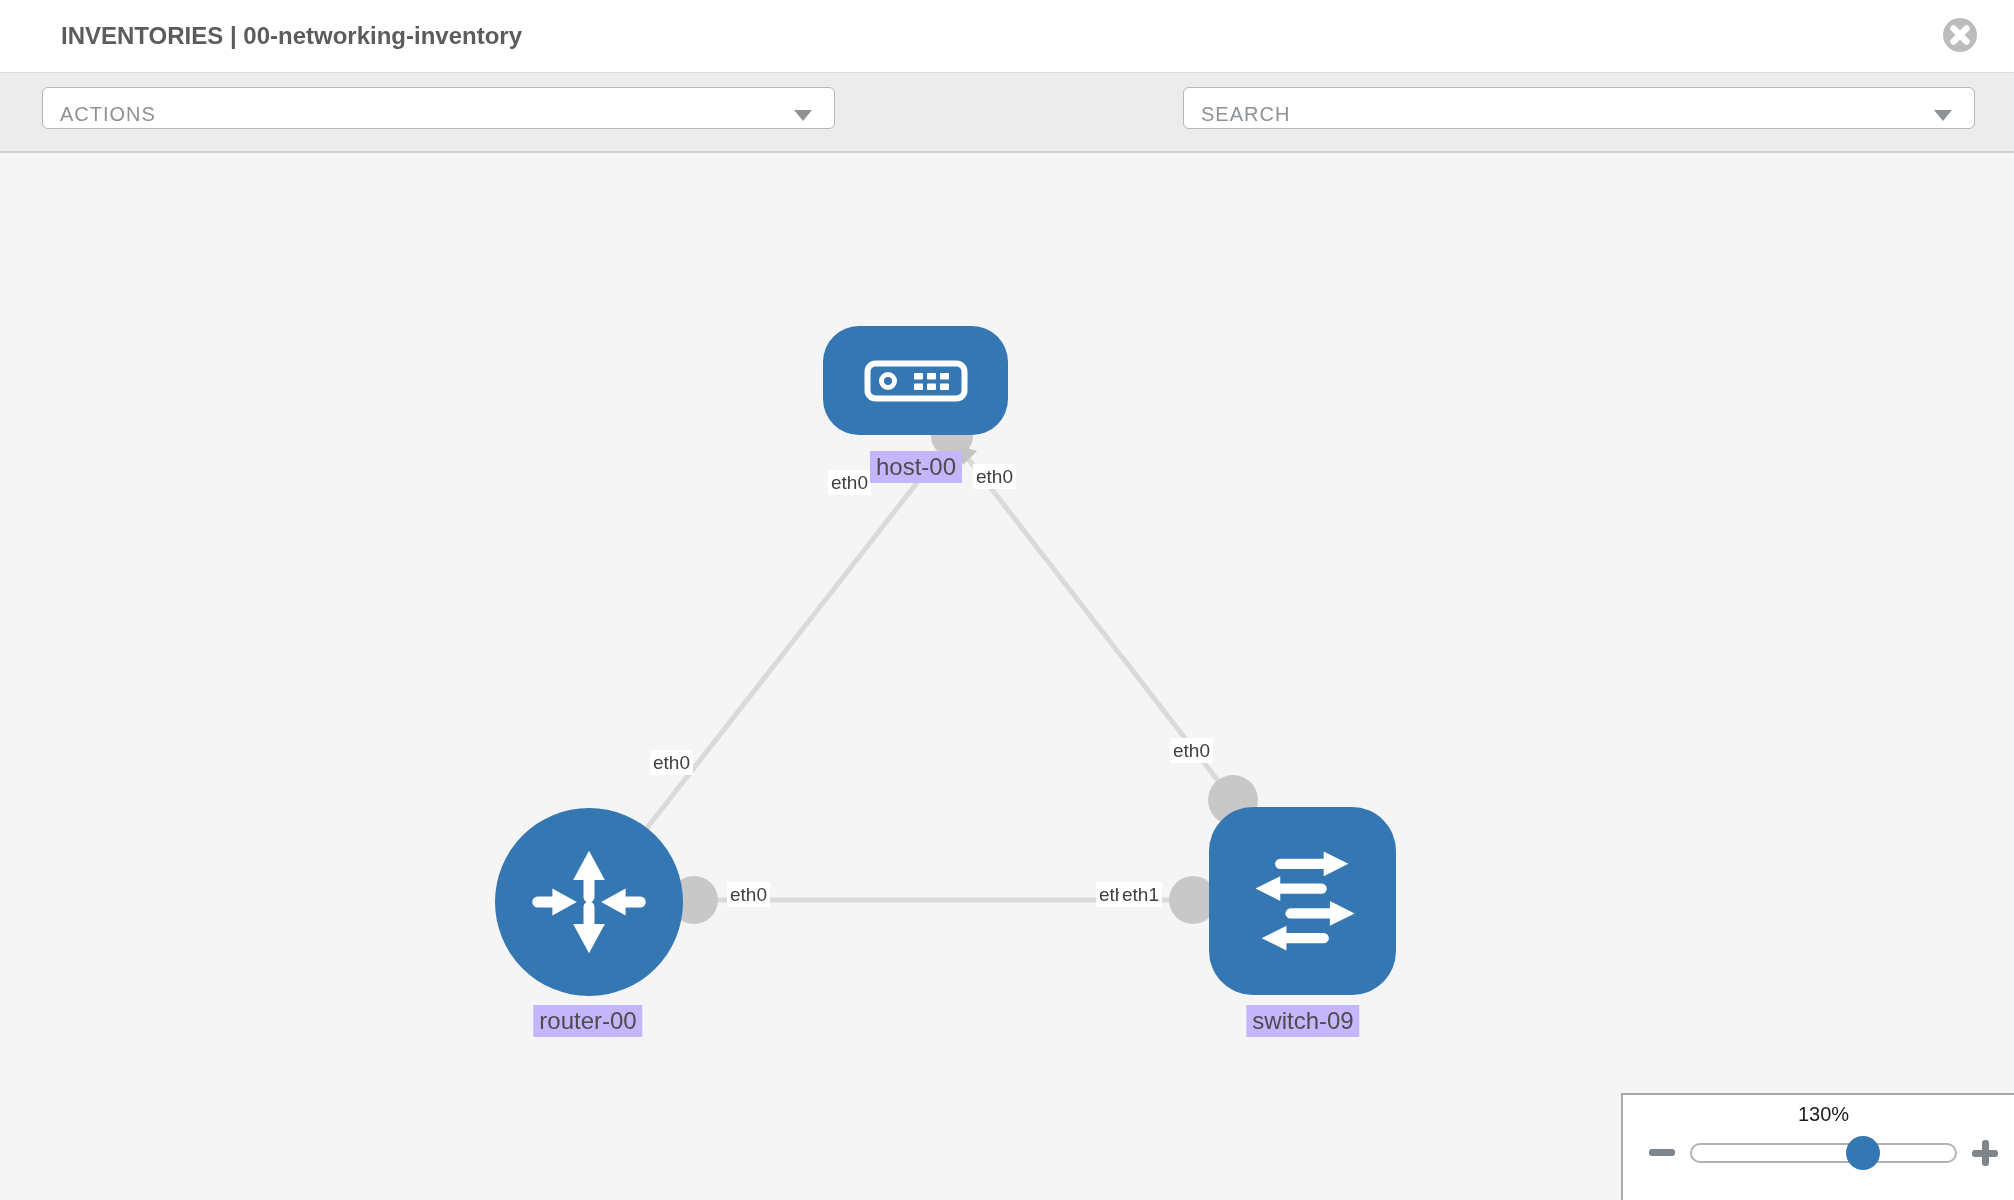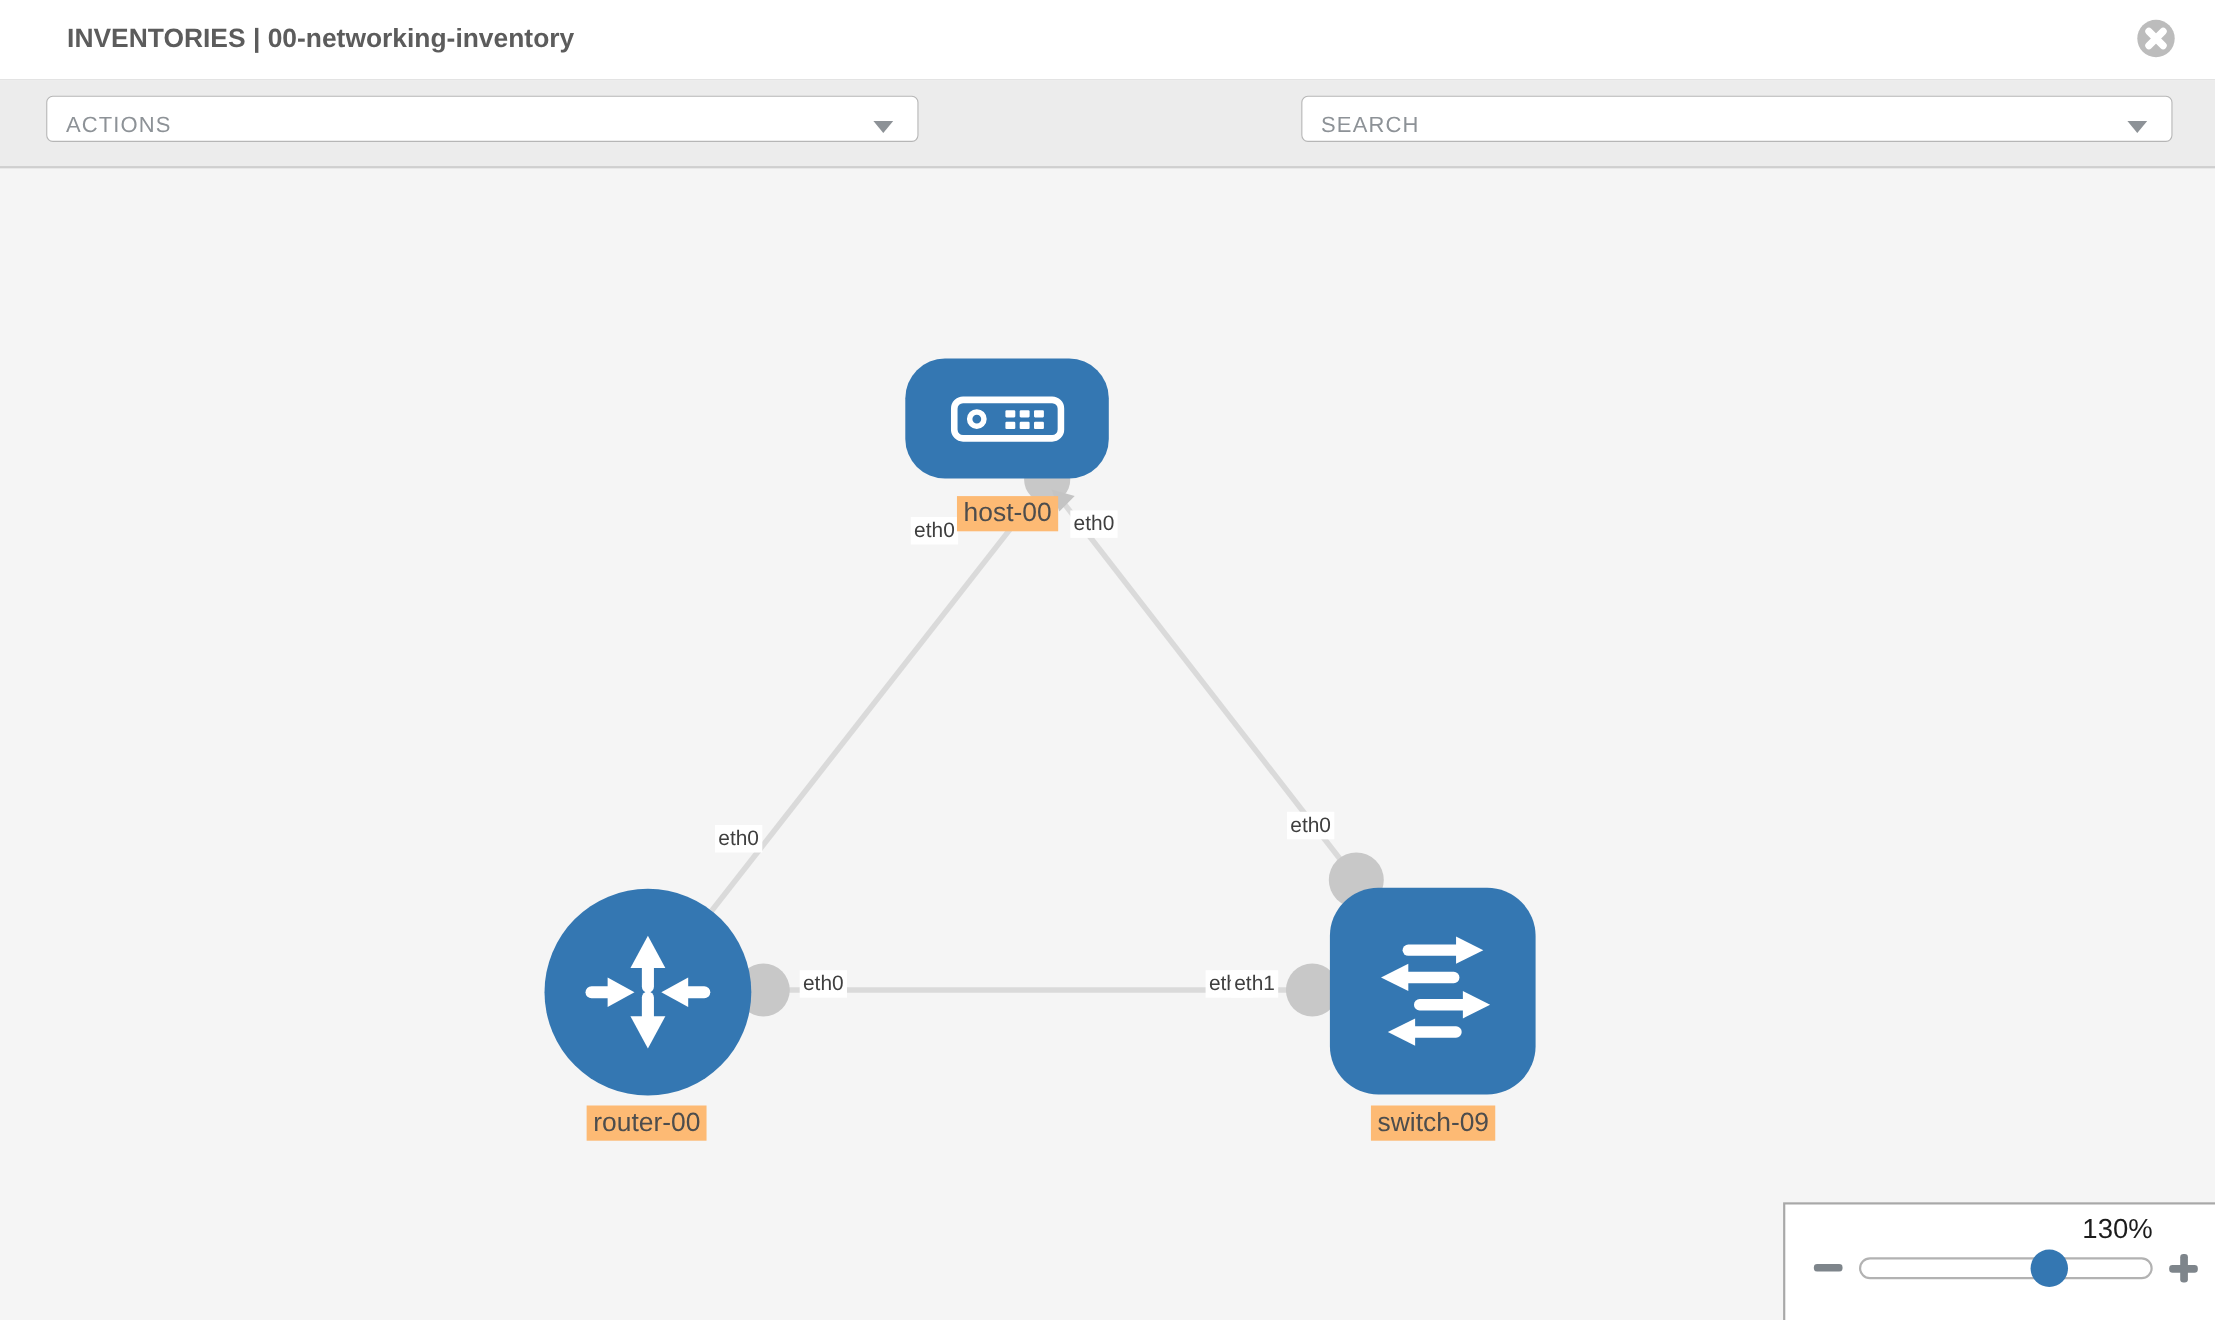--- a/index.html
+++ b/index.html
@@ -28,30 +28,30 @@
 
   
   .canvas { position:relative; width:2014px; height:1045px; background:#f5f5f5; overflow:hidden;margin-top:12px; }
   .net-svg { position:absolute; left:0; top:0; }
 
   .node { position:absolute; background:#3477b2; display:flex; align-items:center; justify-content:center; cursor:grab; }
   .node-host   { left:823px;  top:161px; width:185px; height:109px; border-radius:36px; }
   .node-router { left:495px;  top:643px; width:188px; height:188px; border-radius:50%; }
   .node-switch { left:1209px; top:642px; width:187px; height:188px; border-radius:44px; }
 
-  .node-label { position:absolute; transform:translateX(-50%); background:#fdba74; color:#4d4d4d;
+  .node-label { position:absolute; transform:translateX(-50%); background:#c4b5fd; color:#4d4d4d;
     font-size:24px; padding:2px 6px; white-space:nowrap; }
   .iface { position:absolute; background:#ffffff; color:#3f3f3f; font-size:19px;
     padding:0 3px; line-height:25px; white-space:nowrap; }
 
   
   .zoom-panel { position:absolute; left:1621px; top:928px; width:400px; height:280px;
     background:#ffffff; border:2px solid #a8a8a8; }
-  .zoom-level { position:absolute; left:67px; top:8px; width:267px; text-align:right;
-    font-size:25px; color:#1c1c1c; }
+  .zoom-level { position:absolute; left:67px; top:8px; width:267px; text-align:center;
+    font-size:20px; color:#1c1c1c; }
   .zoom-track { position:absolute; left:67px; top:48px; width:267px; height:20px;
     background:#ffffff; border:2px solid #b2b2b2; border-radius:11px; cursor:pointer; }
   .zoom-thumb { position:absolute; left:223px; top:41px; width:34px; height:34px;
     border-radius:50%; background:#3477b2; cursor:pointer; }
   .zoom-minus { position:absolute; left:26px; top:54px; width:26px; height:7px;
     background:#7e858b; border-radius:3px; cursor:pointer; }
   .zoom-plus  { position:absolute; left:349px; top:45px; width:26px; height:26px; cursor:pointer; }
   .zoom-plus .h { position:absolute; left:0; top:10px; width:26px; height:7px; background:#7e858b; border-radius:3px; }
   .zoom-plus .v { position:absolute; left:10px; top:0; width:7px; height:26px; background:#7e858b; border-radius:3px; }
 </style>

